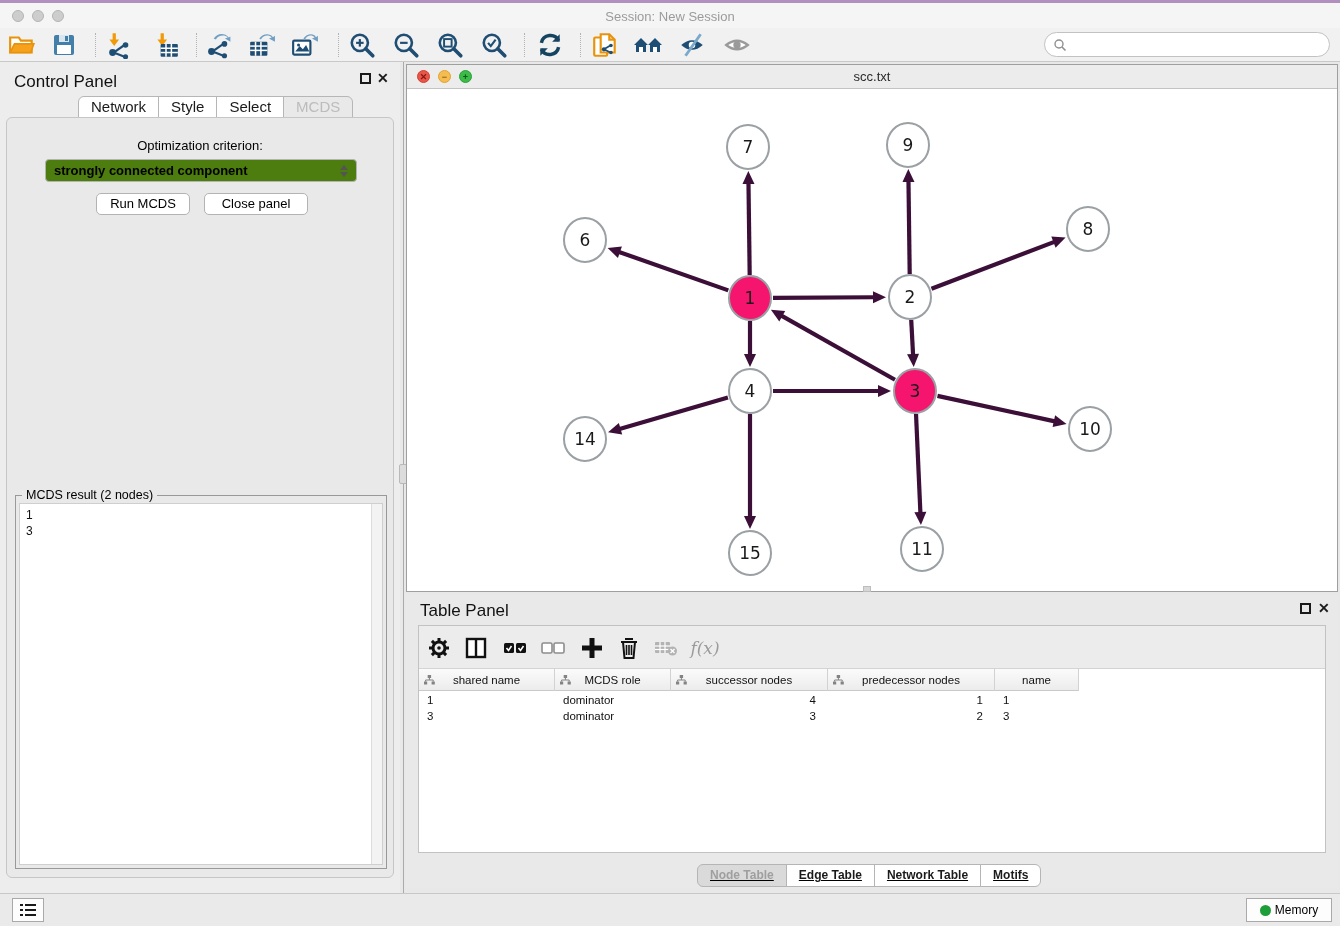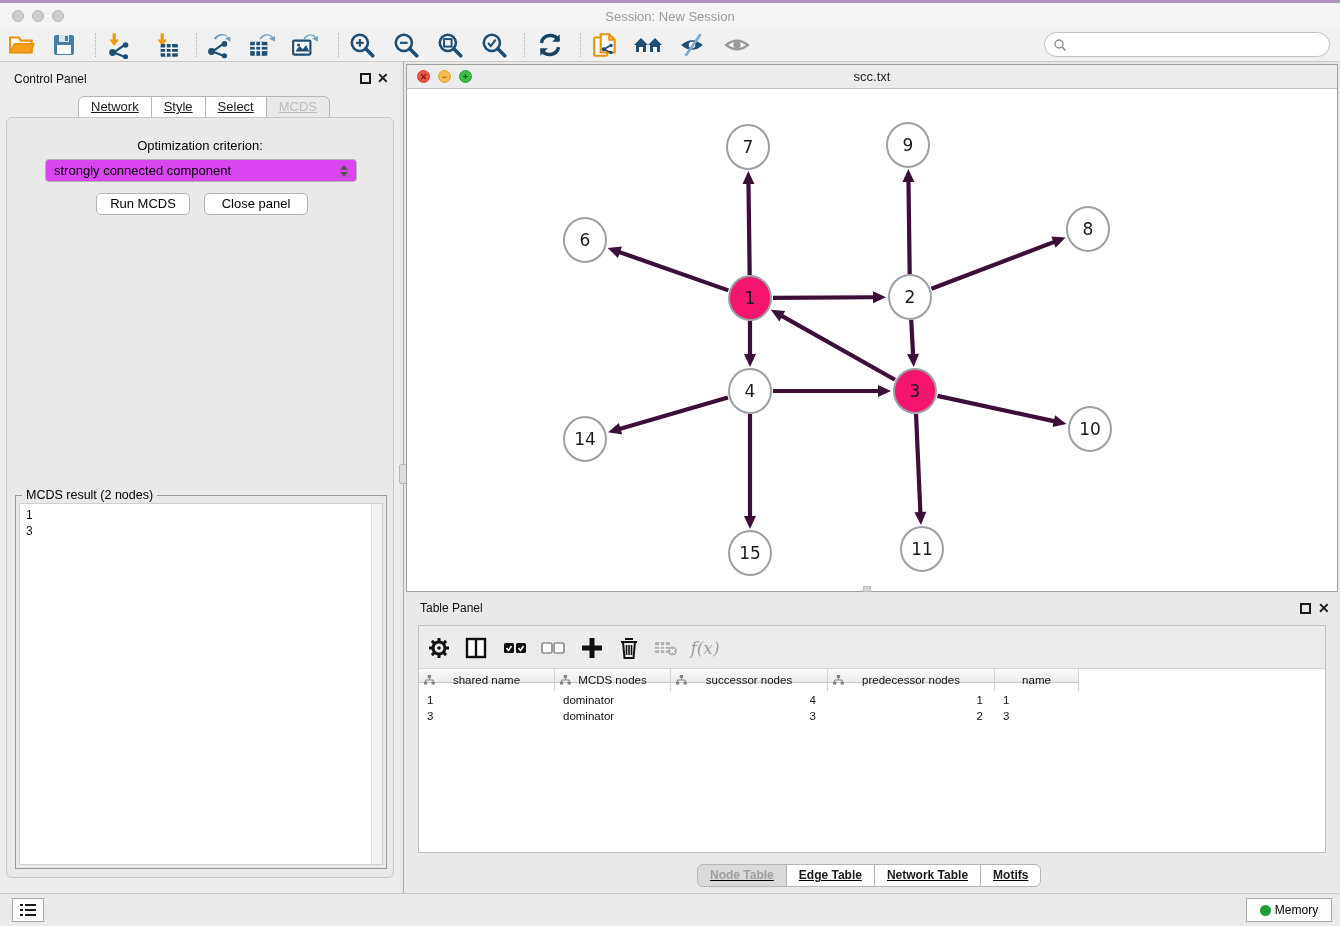--- a/index.html
+++ b/index.html
@@ -14,31 +14,31 @@
 
   
   .toolbar { left:0; top:28px; width:1340px; height:34px; background:#f1f1f1; border-bottom:1px solid #c9c9c9; }
   .tb-icon { width:30px; height:30px; top:2px; display:flex; align-items:center; justify-content:center; }
   .tb-sep { top:5px; width:1px; height:24px; border-left:1px dotted #b3b3b3; }
   .searchbox { left:1044px; top:4px; width:286px; height:25px; background:#fff; border:1px solid #c2c2c2; border-radius:13px; display:flex; align-items:center; padding-left:8px; }
   .searchbox input { border:none; outline:none; flex:1; font-size:12px; background:transparent; font-family:"Liberation Sans",sans-serif; }
 
   
   .control-panel { left:0; top:62px; width:400px; height:831px; background:#ededed; }
-  .panel-title { font-size:12px; color:#111; }
+  .panel-title { font-size:17px; color:#111; }
   .float-box { width:11px; height:11px; border:2px solid #1a1a1a; display:inline-block; }
   .close-x { font-size:14px; font-weight:bold; color:#1a1a1a; line-height:11px; }
   .cp-tabs { left:78px; top:34px; display:flex; }
-  .cp-tab { height:22px; line-height:20px; padding:0 12px; font-size:13px; background:#fff; border:1px solid #b6b6b6; margin-left:-1px; color:#1a1a1a;text-decoration:underline; }
+  .cp-tab { height:22px; line-height:20px; padding:0 12px; font-size:15px; background:#fff; border:1px solid #b6b6b6; margin-left:-1px; color:#1a1a1a; }
   .cp-tab.first { border-radius:6px 0 0 0; margin-left:0; }
   .cp-tab.last { border-radius:0 6px 0 0; }
   .cp-tab.active { background:#e9e9e9; color:#bcbcbc; }
   .mcds-panel { left:6px; top:55px; width:388px; height:761px; background:#e9e9e9; border:1px solid #c6c6c6; border-radius:6px; }
   .opt-label { width:100%; text-align:center; top:20px; font-size:13px; color:#000; }
-  .dropdown { left:38px; top:41px; width:312px; height:23px; background:#d946ef; border:1px solid #b3b3b3; border-radius:4px; display:flex; align-items:center; padding:0 8px; font-size:13px; }
+  .dropdown { left:38px; top:41px; width:312px; height:23px; background:#4d7c0f; border:1px solid #b3b3b3; border-radius:4px; display:flex; align-items:center; padding:0 8px; font-size:13px;font-weight:bold; }
   .dd-steppers { margin-left:auto; display:flex; flex-direction:column; gap:2px; }
   .dd-steppers i { width:0; height:0; border-left:4px solid transparent; border-right:4px solid transparent; display:block; }
   .dd-up { border-bottom:5px solid #555; }
   .dd-down { border-top:5px solid #555; }
   .btn { height:22px; background:#fff; border:1px solid #b3b3b3; border-radius:5px; font-size:13px; color:#000; text-align:center; line-height:20px; }
   .fieldset { left:8px; top:377px; width:372px; height:374px; border:1px solid #999; }
   .legend { left:6px; top:-8px; background:#e9e9e9; padding:0 4px; font-size:12.5px; color:#000; }
   .result-area { left:3px; top:7px; width:364px; height:362px; background:#fff; border:1px solid #cfcfcf; font-size:12px; color:#111; padding:3px 6px; line-height:16px; }
   .result-scroll { right:0; top:0; width:11px; height:100%; background:#f3f3f3; border-left:1px solid #ddd; }
 
@@ -55,21 +55,21 @@
   .light.green { background:#3cbb48; border:1px solid #2da036; color:#0e5d16; }
   .net-title { width:100%; text-align:center; top:4px; font-size:13px; color:#2a2a2a; }
   .resize-grip { left:456px; top:521px; width:8px; height:6px; background:#d7d7d7; border:1px solid #bdbdbd; }
 
   
   .table-panel { left:406px; top:595px; width:932px; height:293px; background:#e9e9e9; }
   .tbl-box { left:12px; top:30px; width:908px; height:228px; border:1px solid #c2c2c2; background:#fff; }
   .tbl-toolbar { left:0; top:0; width:906px; height:43px; background:#ececec; border-bottom:1px solid #d4d4d4; }
   .tt-icon { top:8px; width:28px; height:28px; display:flex; align-items:center; justify-content:center; }
   .fx { font-family:"DejaVu Serif", serif; font-style:italic; font-size:17px; color:#9b9b9b; }
-  .tbl-header { left:0; top:43px; height:14px; display:flex; background:linear-gradient(#fbfbfb,#ececec); border-bottom:1px solid #c9c9c9; }
+  .tbl-header { left:0; top:43px; height:22px; display:flex; background:linear-gradient(#fbfbfb,#ececec); border-bottom:1px solid #c9c9c9; }
   .th { height:22px; border-right:1px solid #d2d2d2; display:flex; align-items:center; justify-content:center; gap:4px; font-size:11.5px; color:#111; position:relative; }
   .th .tree { position:absolute; left:5px; top:6px; }
   .tbl-row { display:flex; height:16px; font-size:11.5px; color:#111; }
   .td { height:16px; padding:1px 8px 0 8px; overflow:hidden; white-space:nowrap; }
   .td.r { text-align:right; padding-right:12px; }
   .bottom-tabs { left:291px; top:269px; display:flex;text-decoration:underline; }
   .bt-tab { height:23px; line-height:21px; padding:0 12px; font-size:12px; font-weight:bold; background:#fff; border:1px solid #b5b5b5; margin-left:-1px; color:#1a1a1a; }
   .bt-tab.first { border-radius:6px 0 0 6px; margin-left:0; }
   .bt-tab.last { border-radius:0 6px 6px 0; }
   .bt-tab.active { background:#dadada; color:#9f9f9f; }
@@ -486,21 +486,21 @@
           </svg>
         <span>shared name</span>
       </div>
       <div class="th" style="width:116px">
         <svg class="tree" width="11" height="10" viewBox="0 0 11 10">
             <rect x="3.7" y="0" width="3.4" height="3" fill="#838383"></rect>
             <rect x="0" y="6.5" width="3.2" height="3" fill="#838383"></rect>
             <rect x="7.6" y="6.5" width="3.2" height="3" fill="#838383"></rect>
             <path d="M5.4 3 v2 M1.6 6.5 v-1.5 h7.6 v1.5" stroke="#838383" fill="none"></path>
           </svg>
-        <span>MCDS nodes</span>
+        <span>MCDS role</span>
       </div>
       <div class="th" style="width:157px">
         <svg class="tree" width="11" height="10" viewBox="0 0 11 10">
             <rect x="3.7" y="0" width="3.4" height="3" fill="#838383"></rect>
             <rect x="0" y="6.5" width="3.2" height="3" fill="#838383"></rect>
             <rect x="7.6" y="6.5" width="3.2" height="3" fill="#838383"></rect>
             <path d="M5.4 3 v2 M1.6 6.5 v-1.5 h7.6 v1.5" stroke="#838383" fill="none"></path>
           </svg>
         <span>successor nodes</span>
       </div>

